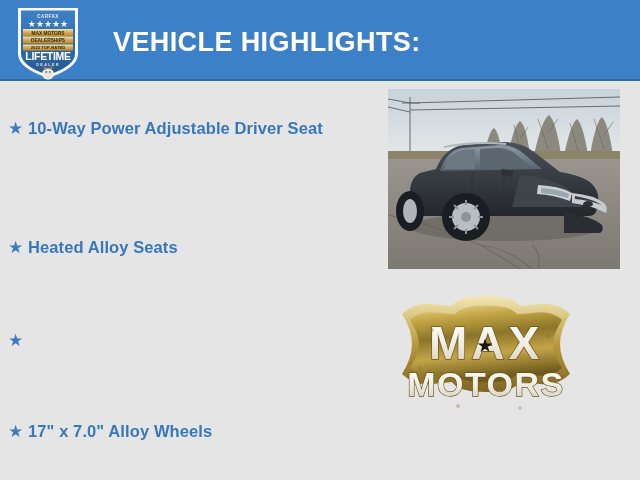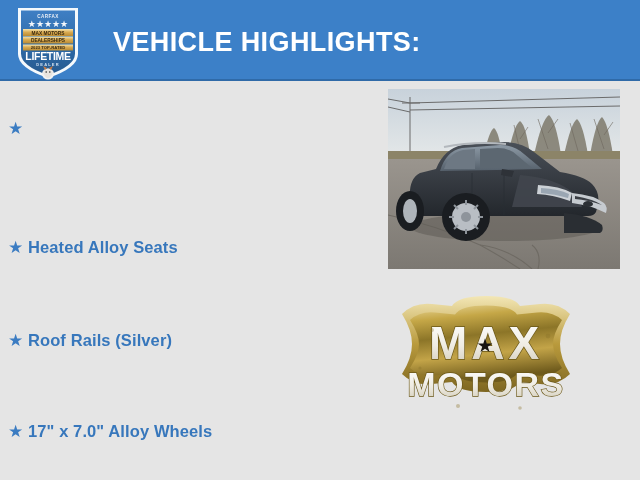--- a/index.html
+++ b/index.html
@@ -115,30 +115,30 @@
       </svg>
     </div>
 
     <div class="header-title">VEHICLE HIGHLIGHTS:</div>
   </div>
 
   <div class="bullets">
 
     <div class="bullet-row r0">
       <span class="bullet-star">★</span>
+      <span class="bullet-text">10-Way Power Adjustable Driver Seat</span>
     </div>
 
     <div class="bullet-row r1">
       <span class="bullet-star">★</span>
       <span class="bullet-text">Heated Alloy Seats</span>
     </div>
 
     <div class="bullet-row r2">
       <span class="bullet-star">★</span>
-      <span class="bullet-text">Roof Rails (Silver)</span>
     </div>
 
     <div class="bullet-row r3">
       <span class="bullet-star">★</span>
       <span class="bullet-text">17" x 7.0" Alloy Wheels</span>
     </div>
   </div>
 
   <div class="photo">
     <svg width="232" height="180" viewBox="0 0 232 180" xmlns="http://www.w3.org/2000/svg">

